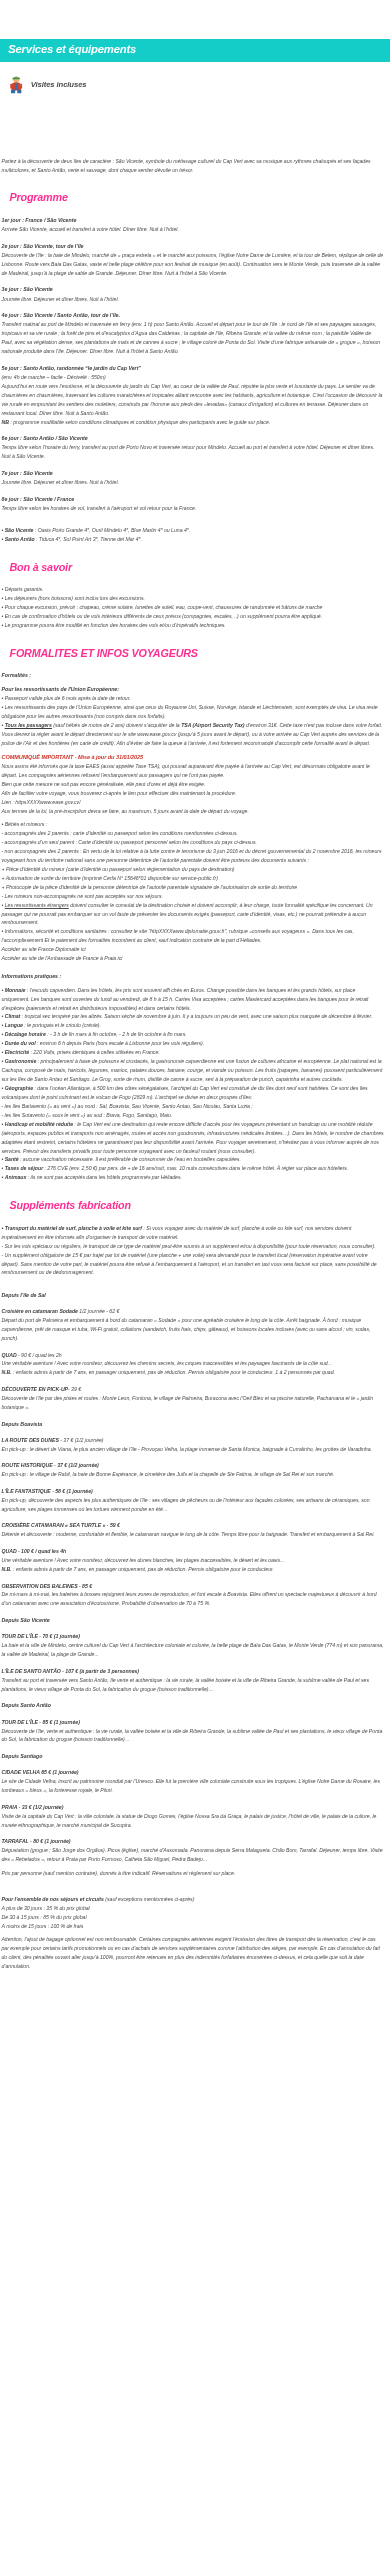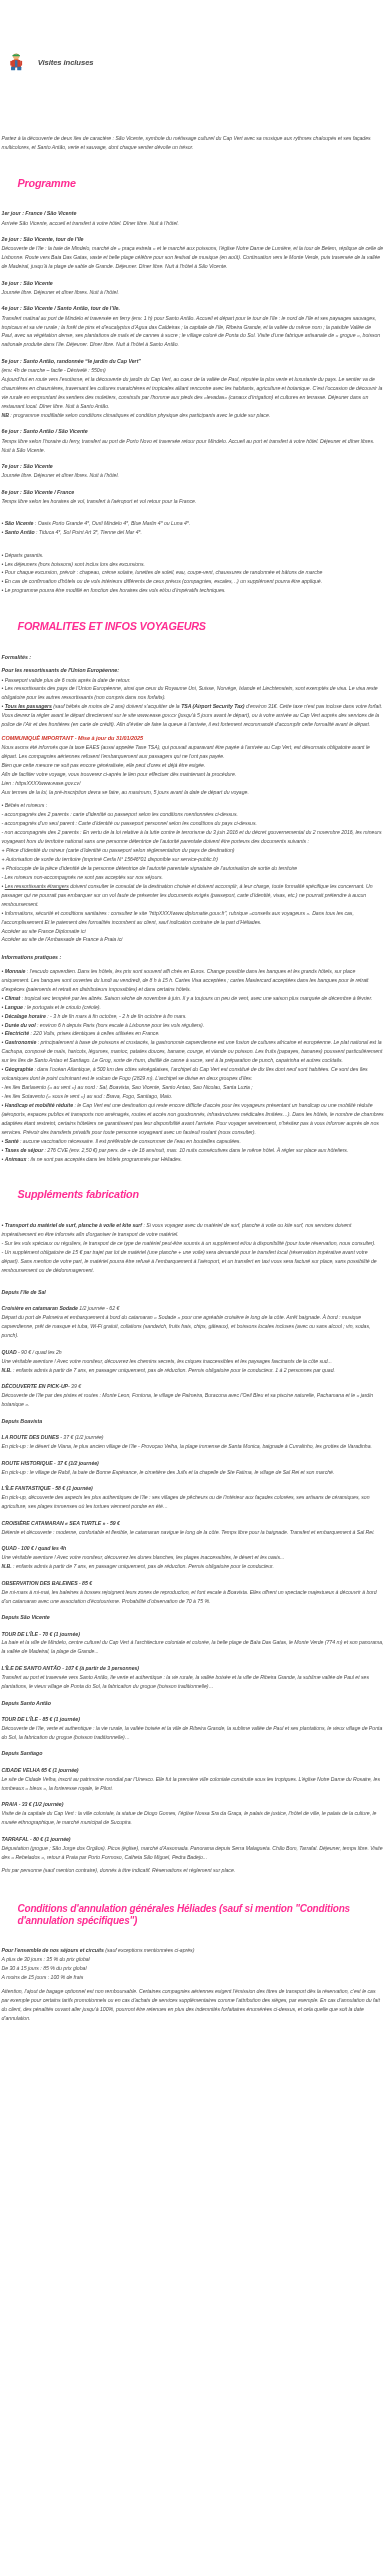--- a/index.html
+++ b/index.html
@@ -30,21 +30,21 @@
     padding: 5.2px 8.2px 6.2px 8.2px;
     width: 391px;
   }
   .banner-gap-top { height: 39px; }
   .banner-gap-mid { height: 37px; }
 
   
   .service-row {
     display: flex;
     align-items: center;
-    gap: 14px;
+    gap: 7px;
     padding: 14.4px 8.2px 14.4px 9.3px;
   }
   .service-icon {
     width: 14.4px;
     height: 17.5px;
     flex: 0 0 auto;
     display: block;
   }
   .service-label {
     font-style: italic;
@@ -66,21 +66,21 @@
     letter-spacing: -0.04px;
     color: #4d4d4d;
     text-align: left;
   }
   .para { margin: 0 0 0 0; }
   .spacer { height: 8.8px; }
   .spacer-sm { height: 4.6px; }
   .spacer-lg { height: 12.4px; }
 
   h2.pink {
-    margin: 16px;
+    margin: 8px;
     color: #ff2e93;
     font-style: italic;
     font-weight: bold;
     font-size: 10.8px;
     line-height: 1.12;
     letter-spacing: -0.2px;
   }
   h2.pink.small2line { font-size: 10px; }
 
   .daytitle {
@@ -108,20 +108,21 @@
   b, strong { font-weight: bold; color: #3f3f3f; }
   u { text-decoration: underline; }
 </style>
 </head>
 <body>
 
 <div class="page">
 
   <div class="banner-gap-top"></div>
 
+  <div class="banner">Services et équipements</div>
 
   <div class="service-row">
     <svg class="service-icon" viewBox="0 0 28 34">
       <ellipse cx="14" cy="6.5" rx="6.5" ry="5.5" fill="#f0b27a"></ellipse>
       <path d="M7 6.5 Q14 -1 21 6.5 L21 4.5 Q14 -1.5 7 4.5 Z" fill="#2e9e4f"></path>
       <rect x="7" y="4" width="14" height="2.4" rx="1" fill="#2e9e4f"></rect>
       <rect x="9.5" y="11" width="9" height="3" fill="#e8a062"></rect>
       <path d="M6 14 Q14 11.5 22 14 L23.5 27 Q14 29.5 4.5 27 Z" fill="#d1422f"></path>
       <rect x="11.5" y="14" width="5" height="13" fill="#3b6fa8"></rect>
       <rect x="4" y="26.5" width="8" height="7" rx="1" fill="#2f6fa8"></rect>
@@ -172,20 +173,21 @@
       </div>
 
     <div class="spacer"></div>
     <div class="spacer-sm"></div>
     <div id="logement-list">
         <p class="para">• <b>São Vicente</b> : Oasis Porto Grande 4*, Ouril Mindelo 4*, Blue Marlin 4* ou Luna 4*.</p>
         <p class="para">• <b>Santo Antão</b> : Tiduca 4*, Sol Point Art 3*, Tienne del Mar 4*.</p>
       </div>
 
     <div class="spacer"></div>
+    <h2 class="pink">Bon à savoir</h2>
     <div class="spacer-sm"></div>
     <div id="bas-list">
         <p class="para">• Départs garantis.</p>
         <p class="para">• Les déjeuners (hors boissons) sont inclus lors des excursions.</p>
         <p class="para">• Pour chaque excursion, prévoir : chapeau, crème solaire, lunettes de soleil, eau, coupe-vent, chaussures de randonnée et bâtons de marche</p>
         <p class="para">• En cas de confirmation d'hôtels ou de vols intérieurs différents de ceux prévus (compagnies, escales, ..) un supplément pourra être appliqué.</p>
         <p class="para">• Le programme pourra être modifié en fonction des horaires des vols et/ou d’impératifs techniques.</p>
       </div>
 
     <div class="spacer"></div>
@@ -316,21 +318,20 @@
         <p class="para"><b>PRAIA - 33 € (1/2 journée)</b></p>
         <p class="para">Visite de la capitale du Cap Vert : la ville coloniale, la statue de Diogo Gomes, l’église Nossa Sra da Graça, le palais de justice, l’hôtel de ville, le palais de la culture, le musée ethnographique, le marché municipal de Sucupira.</p>
         <div style="height: 7.7px;"></div>
         <p class="para"><b>TARRAFAL - 80 € (1 journée)</b></p>
         <p class="para">Dégustation (grogue ; São Jorge dos Orgãos). Picos (église), marché d’Assomada. Panorama depuis Serra Malagueta. Chão Bom, Tarrafal. Déjeuner, temps libre. Visite des « Rebelados », retour à Praia par Porto Formoso, Calheta São Miguel, Pedra Badejo...</p>
       </div>
     <div class="spacer-sm"></div>
     <p class="para">Prix par personne (sauf mention contraire), donnés à titre indicatif. Réservations et règlement sur place.</p>
 
     <div class="spacer-lg"></div>
-    <h2 class="pink small2line">Conditions d'annulation générales Héliades (sauf si mention "Conditions d'annulation spécifiques")</h2>
     <div class="spacer-sm"></div>
     <p class="para"><b>Pour l’ensemble de nos séjours et circuits</b> (sauf exceptions mentionnées ci-après)</p>
     <div id="cond-rows">
         <p class="para">A plus de 30 jours : 35 % du prix global</p>
         <p class="para">De 30 à 15 jours : 85 % du prix global</p>
         <p class="para">A moins de 15 jours : 100 % de frais</p>
       </div>
     <div class="spacer-sm"></div>
     <p class="para">Attention, l’ajout de bagage optionnel est non remboursable. Certaines compagnies aériennes exigent l’émission des titres de transport dès la réservation, c’est le cas par exemple pour certains tarifs promotionnels ou en cas d’achats de services supplémentaires comme l’attribution des sièges, par exemple. En cas d’annulation du fait du client, des pénalités ouvant aller jusqu’à 100%, pourront être retenues en plus des indemnités forfaitaires énumérées ci-dessus, et cela quelle que soit la date d’annulation.</p>
 

